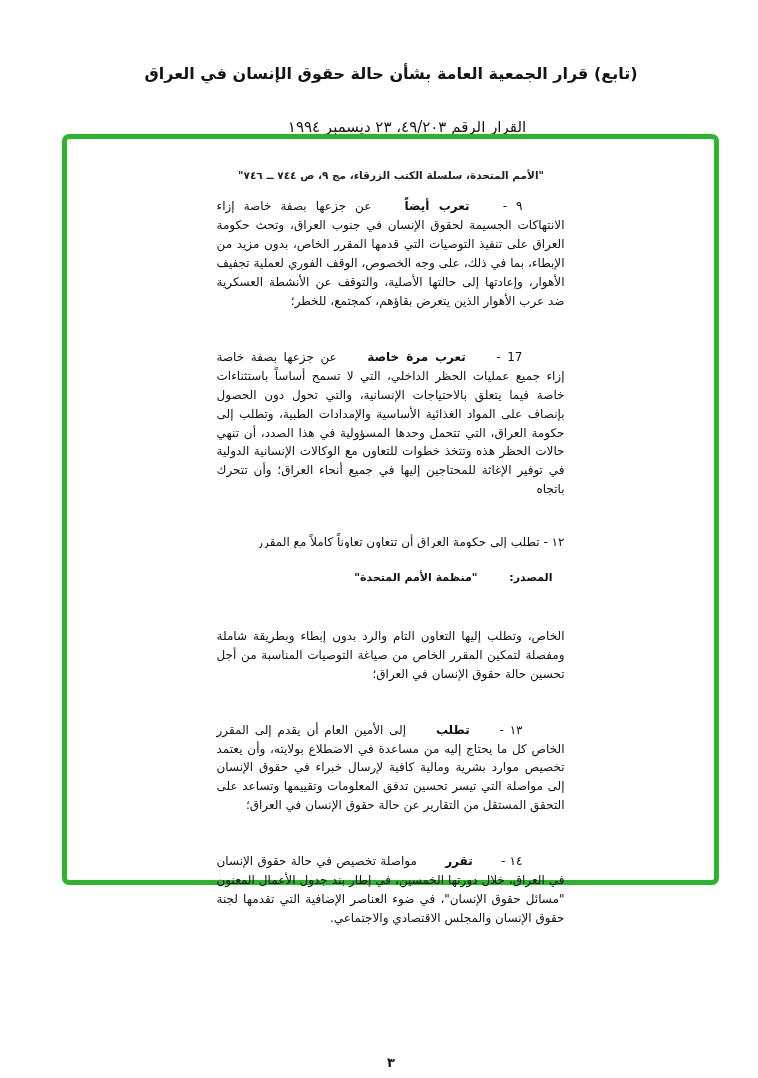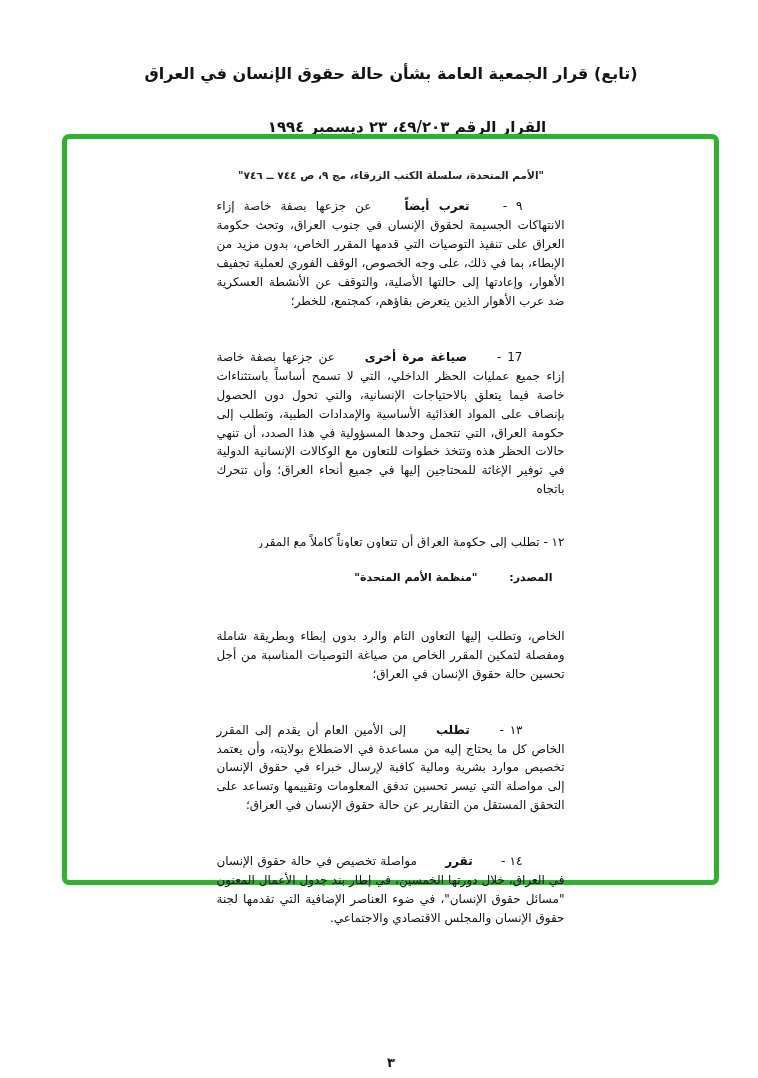--- a/index.html
+++ b/index.html
@@ -14,21 +14,21 @@
   .page { position: absolute; inset: 0; background: var(--page-bg, #ffffff); }
 
   
   .doc-header {
     position: absolute;
     top: 28px; left: 0; right: 0;
     direction: rtl;
     text-align: center;
   }
   .doc-header .h1 { font-size: 16px; font-weight: bold; margin-bottom: 11px; letter-spacing: 0.2px; }
-  .doc-header .h2 { font-size: 15px; font-weight: bold; margin-bottom: 9px; margin-left: 32px; }
+  .doc-header .h2 { font-size: 15px; font-weight: normal; margin-bottom: 9px; margin-left: 32px; }
   .doc-header .h3 { font-size: 10.5px; font-weight: bold; color: #222; }
 
   
   .green-box {
     position: absolute;
     left: 50px; top: 122px;
     width: 657px; height: 751px;
     border: 5px solid var(--highlight-green, #2bb52b);
     border-radius: 7px;
     background: transparent;
@@ -91,21 +91,21 @@
 
       <p class="para">
         <span class="num">٩ -</span>
         <span class="lead">تعرب أيضاً</span>
         <span class="rest">عن جزعها بصفة خاصة إزاء الانتهاكات الجسيمة لحقوق الإنسان في جنوب العراق، وتحث حكومة العراق على تنفيذ التوصيات التي قدمها المقرر الخاص، بدون مزيد من الإبطاء، بما في ذلك، على وجه الخصوص، الوقف الفوري لعملية تجفيف الأهوار، وإعادتها إلى حالتها الأصلية، والتوقف عن الأنشطة العسكرية ضد عرب الأهوار الذين يتعرض بقاؤهم، كمجتمع، للخطر؛</span>
       </p>
 
 
       <p class="para">
         <span class="num">17 -</span>
-        <span class="lead">صياغة مرة أخرى</span>
+        <span class="lead">تعرب مرة خاصة</span>
         <span class="rest">عن جزعها بصفة خاصة إزاء جميع عمليات الحظر الداخلي، التي لا تسمح أساساً باستثناءات خاصة فيما يتعلق بالاحتياجات الإنسانية، والتي تحول دون الحصول بإنصاف على المواد الغذائية الأساسية والإمدادات الطبية، وتطلب إلى حكومة العراق، التي تتحمل وحدها المسؤولية في هذا الصدد، أن تنهي حالات الحظر هذه وتتخذ خطوات للتعاون مع الوكالات الإنسانية الدولية في توفير الإغاثة للمحتاجين إليها في جميع أنحاء العراق؛ وأن تتحرك باتجاه</span>
       </p>
 
       <div class="clipped-line">١٢ - تطلب إلى حكومة العراق أن تتعاون تعاوناً كاملاً مع المقرر</div>
 
 
       <div class="source-line">
         <span class="src-label">المصدر:</span>
         <span class="src-val">"منظمة الأمم المتحدة"</span>
       </div>

